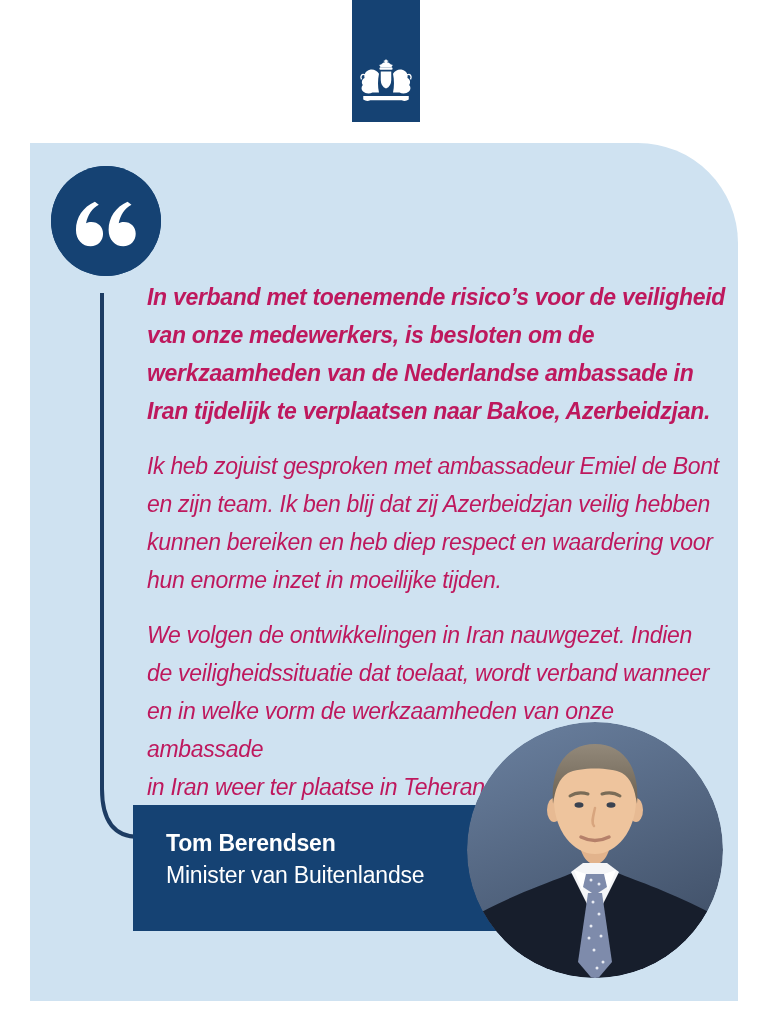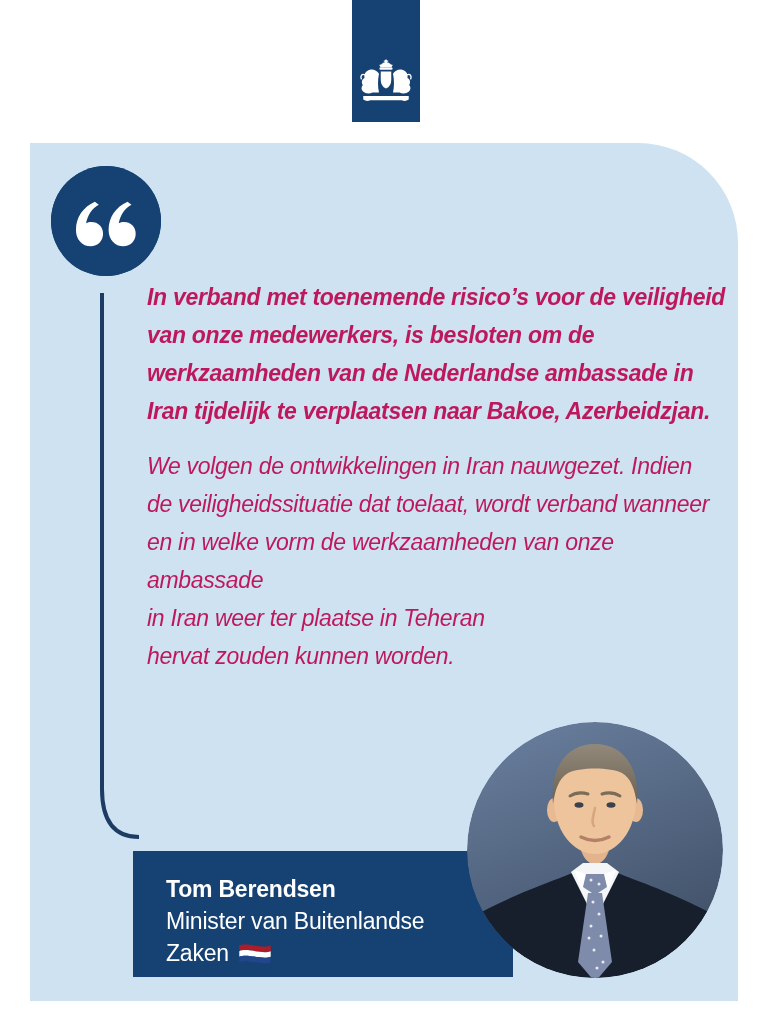--- a/index.html
+++ b/index.html
@@ -40,21 +40,21 @@
     color:#be185d;
   }
   .quote-text p{margin:0 0 17px 0;white-space:pre-line;}
   .quote-text p.lead{font-weight:bold;}
 
   
   .attribution-box{
     position:absolute;left:133px;top:805px;width:380px;height:126px;
     background:#154273;color:#ffffff;
     padding:22px 0 0 33px;box-sizing:border-box;
-    font-size:23px;line-height:32px;letter-spacing:-0.2px;margin-top:46px;
+    font-size:23px;line-height:32px;letter-spacing:-0.2px;
   }
   .attribution-box .name{font-weight:bold;}
   .flag{display:inline-block;width:34px;height:24px;vertical-align:-4px;margin-left:9px;}
 
   
   .portrait{
     position:absolute;left:467px;top:722px;width:256px;height:256px;
     border-radius:50%;overflow:hidden;z-index:5;
   }
   .portrait svg{display:block;width:256px;height:256px;}
@@ -101,37 +101,34 @@
 
 <svg class="connector" viewBox="0 0 44 548" aria-hidden="true">
   <path d="M3,0 L3,496 Q3,544 40,544" fill="none" stroke="#1d3c63" stroke-width="4"></path>
 </svg>
 
 <div class="quote-text">
   <p class="lead">In verband met toenemende risico’s voor de veiligheid
 van onze medewerkers, is besloten om de
 werkzaamheden van de Nederlandse ambassade in
 Iran tijdelijk te verplaatsen naar Bakoe, Azerbeidzjan.</p>
+  <p>Ik heb zojuist gesproken met ambassadeur Emiel de Bont
+en zijn team. Ik ben blij dat zij Azerbeidzjan veilig hebben
+kunnen bereiken en heb diep respect en waardering voor
+hun enorme inzet in moeilijke tijden.</p>
   <p>We volgen de ontwikkelingen in Iran nauwgezet. Indien
 de veiligheidssituatie dat toelaat, wordt verband wanneer
 en in welke vorm de werkzaamheden van onze ambassade
 in Iran weer ter plaatse in Teheran
 hervat zouden kunnen worden.</p>
 </div>
 
 <div class="attribution-box">
   <div class="name">Tom Berendsen</div>
   <div>Minister van Buitenlandse</div>
-  <div>
-    <span>Zaken</span><svg class="flag" viewBox="0 0 36 26" aria-hidden="true">
-      <path d="M1,5 C10,1 26,9 35,5 L35,11 C26,15 10,7 1,11 Z" fill="#AE1C28"></path>
-      <path d="M1,11 C10,7 26,15 35,11 L35,17 C26,21 10,13 1,17 Z" fill="#FFFFFF"></path>
-      <path d="M1,17 C10,13 26,21 35,17 L35,23 C26,27 10,19 1,23 Z" fill="#21468B"></path>
-    </svg>
-  </div>
 </div>
 
 <div class="portrait">
   <svg viewBox="0 0 256 256" aria-hidden="true">
     <defs>
       <linearGradient id="bgGrad" x1="0" y1="0" x2="0.4" y2="1">
         <stop offset="0" stop-color="#6b81a0"></stop>
         <stop offset="1" stop-color="#42526a"></stop>
       </linearGradient>
       <linearGradient id="hairGrad" x1="0" y1="0" x2="0" y2="1">

